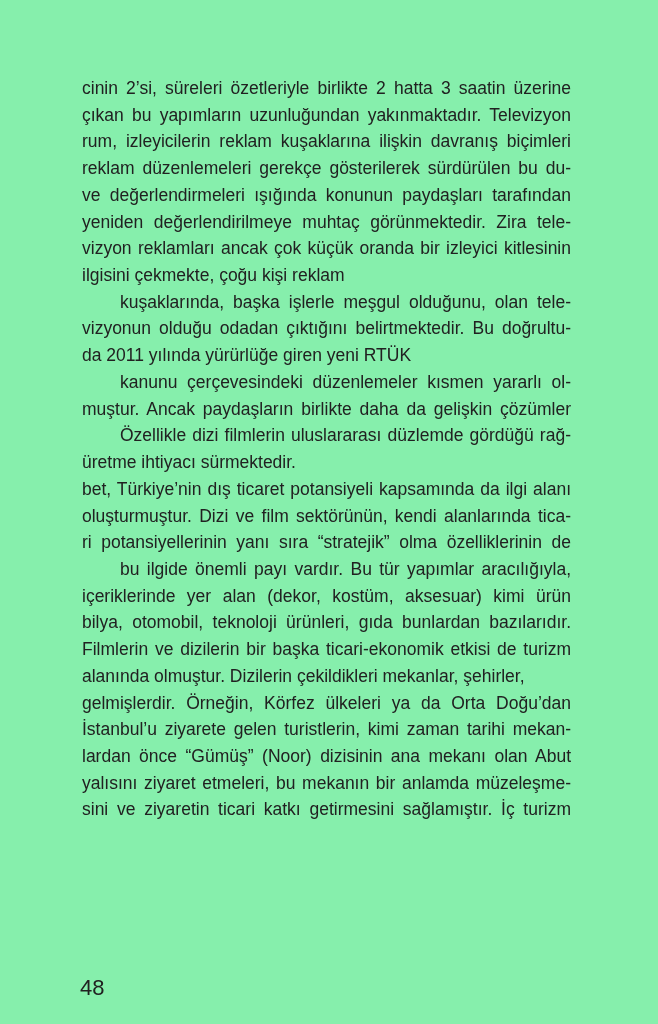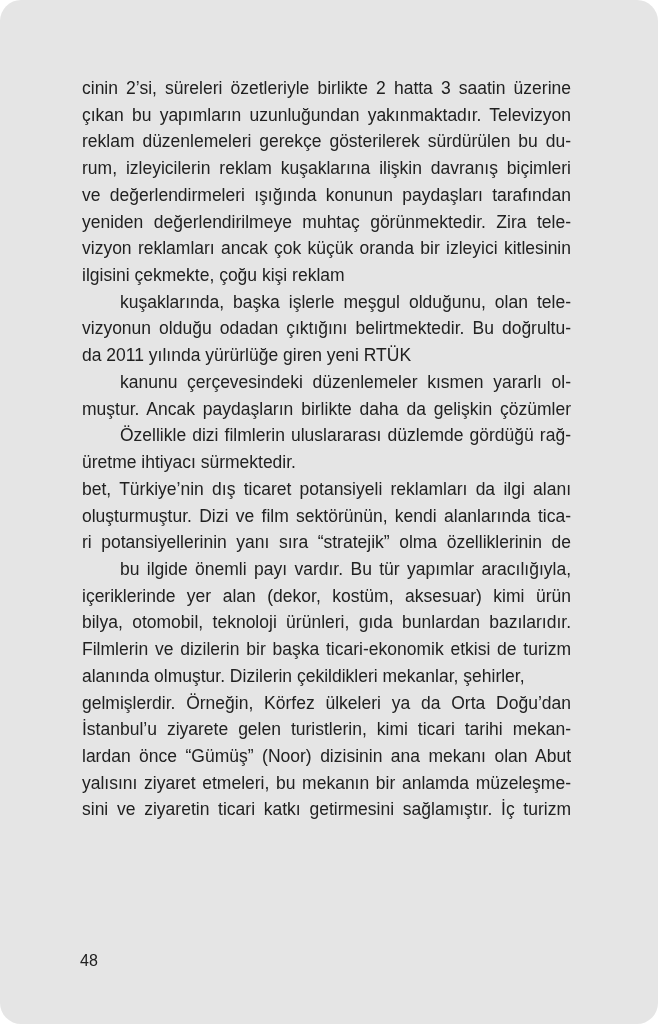--- a/index.html
+++ b/index.html
@@ -10,22 +10,21 @@
     width: 658px;
     height: 1024px;
     background: #ffffff;
     overflow: hidden;
     position: relative;
     font-family: "Liberation Sans", sans-serif;
   }
   .book-page {
     position: absolute;
     inset: 0;
-    background: #e5e5e5;
-    border-radius: 21px;
+    background: #86efac;
   }
   .text-block {
     position: absolute;
     left: 82px;
     top: 75px;
     width: 489px;
     color: #212121;
     font-size: 17.5px;
     font-weight: 400;
   }
@@ -40,54 +39,54 @@
   .line.short {
     text-align: center;
     text-align-last: left;
   }
   .line.indent {
     padding-left: 38px;
   }
   .page-number {
     position: absolute;
     left: 80px;
-    top: 948px;
-    font-size: 16px;
+    top: 975px;
+    font-size: 22px;
     line-height: 26px;
     color: #212121;
   }
 </style>
 </head>
 <body>
 
 <div class="book-page">
   <main class="text-block">
       <div class="line">cinin 2’si, süreleri özetleriyle birlikte 2 hatta 3 saatin üzerine</div>
       <div class="line">çıkan bu yapımların uzunluğundan yakınmaktadır. Televizyon</div>
+      <div class="line">rum, izleyicilerin reklam kuşaklarına ilişkin davranış biçimleri</div>
       <div class="line">reklam düzenlemeleri gerekçe gösterilerek sürdürülen bu du-</div>
-      <div class="line">rum, izleyicilerin reklam kuşaklarına ilişkin davranış biçimleri</div>
       <div class="line">ve değerlendirmeleri ışığında konunun paydaşları tarafından</div>
       <div class="line">yeniden değerlendirilmeye muhtaç görünmektedir. Zira tele-</div>
       <div class="line">vizyon reklamları ancak çok küçük oranda bir izleyici kitlesinin</div>
       <div class="line short">ilgisini çekmekte, çoğu kişi reklam</div>
       <div class="line indent">kuşaklarında, başka işlerle meşgul olduğunu, olan tele-</div>
       <div class="line">vizyonun olduğu odadan çıktığını belirtmektedir. Bu doğrultu-</div>
       <div class="line short">da 2011 yılında yürürlüğe giren yeni RTÜK</div>
       <div class="line indent">kanunu çerçevesindeki düzenlemeler kısmen yararlı ol-</div>
       <div class="line">muştur. Ancak paydaşların birlikte daha da gelişkin çözümler</div>
       <div class="line indent">Özellikle dizi filmlerin uluslararası düzlemde gördüğü rağ-</div>
       <div class="line short">üretme ihtiyacı sürmektedir.</div>
-      <div class="line">bet, Türkiye’nin dış ticaret potansiyeli reklamları da ilgi alanı</div>
+      <div class="line">bet, Türkiye’nin dış ticaret potansiyeli kapsamında da ilgi alanı</div>
       <div class="line">oluşturmuştur. Dizi ve film sektörünün, kendi alanlarında tica-</div>
       <div class="line">ri potansiyellerinin yanı sıra “stratejik” olma özelliklerinin de</div>
       <div class="line indent">bu ilgide önemli payı vardır. Bu tür yapımlar aracılığıyla,</div>
       <div class="line">içeriklerinde yer alan (dekor, kostüm, aksesuar) kimi ürün</div>
       <div class="line">bilya, otomobil, teknoloji ürünleri, gıda bunlardan bazılarıdır.</div>
       <div class="line">Filmlerin ve dizilerin bir başka ticari-ekonomik etkisi de turizm</div>
       <div class="line short">alanında olmuştur. Dizilerin çekildikleri mekanlar, şehirler,</div>
       <div class="line">gelmişlerdir. Örneğin, Körfez ülkeleri ya da Orta Doğu’dan</div>
-      <div class="line">İstanbul’u ziyarete gelen turistlerin, kimi ticari tarihi mekan-</div>
+      <div class="line">İstanbul’u ziyarete gelen turistlerin, kimi zaman tarihi mekan-</div>
       <div class="line">lardan önce “Gümüş” (Noor) dizisinin ana mekanı olan Abut</div>
       <div class="line">yalısını ziyaret etmeleri, bu mekanın bir anlamda müzeleşme-</div>
       <div class="line">sini ve ziyaretin ticari katkı getirmesini sağlamıştır. İç turizm</div>
     </main>
   <div class="page-number">48</div>
 </div>
 
 </body></html>

